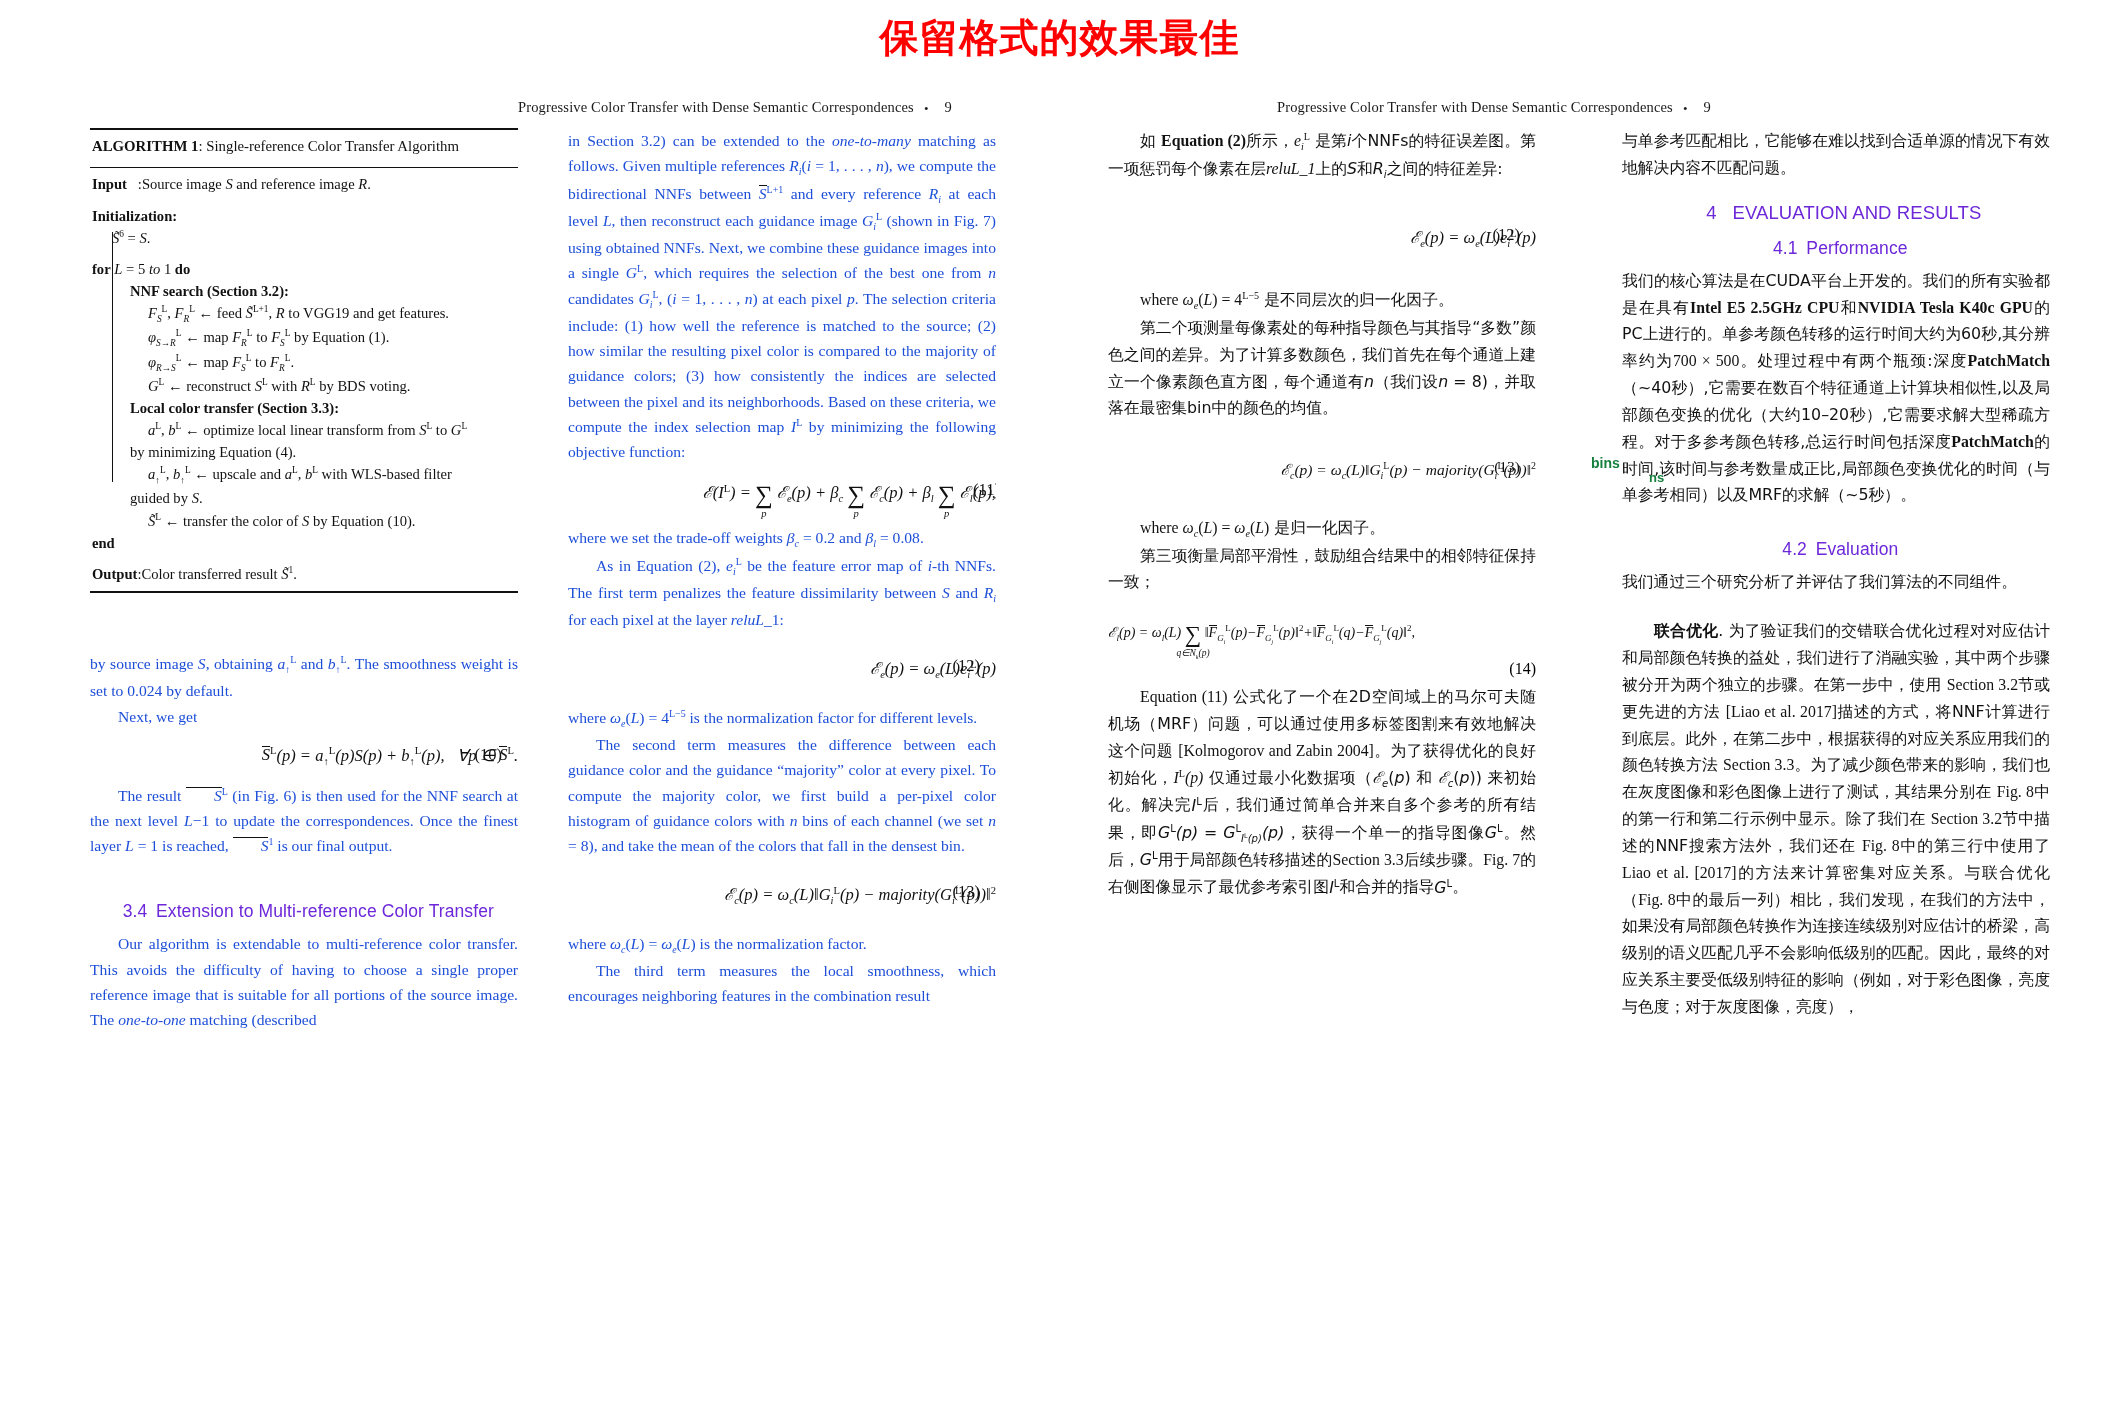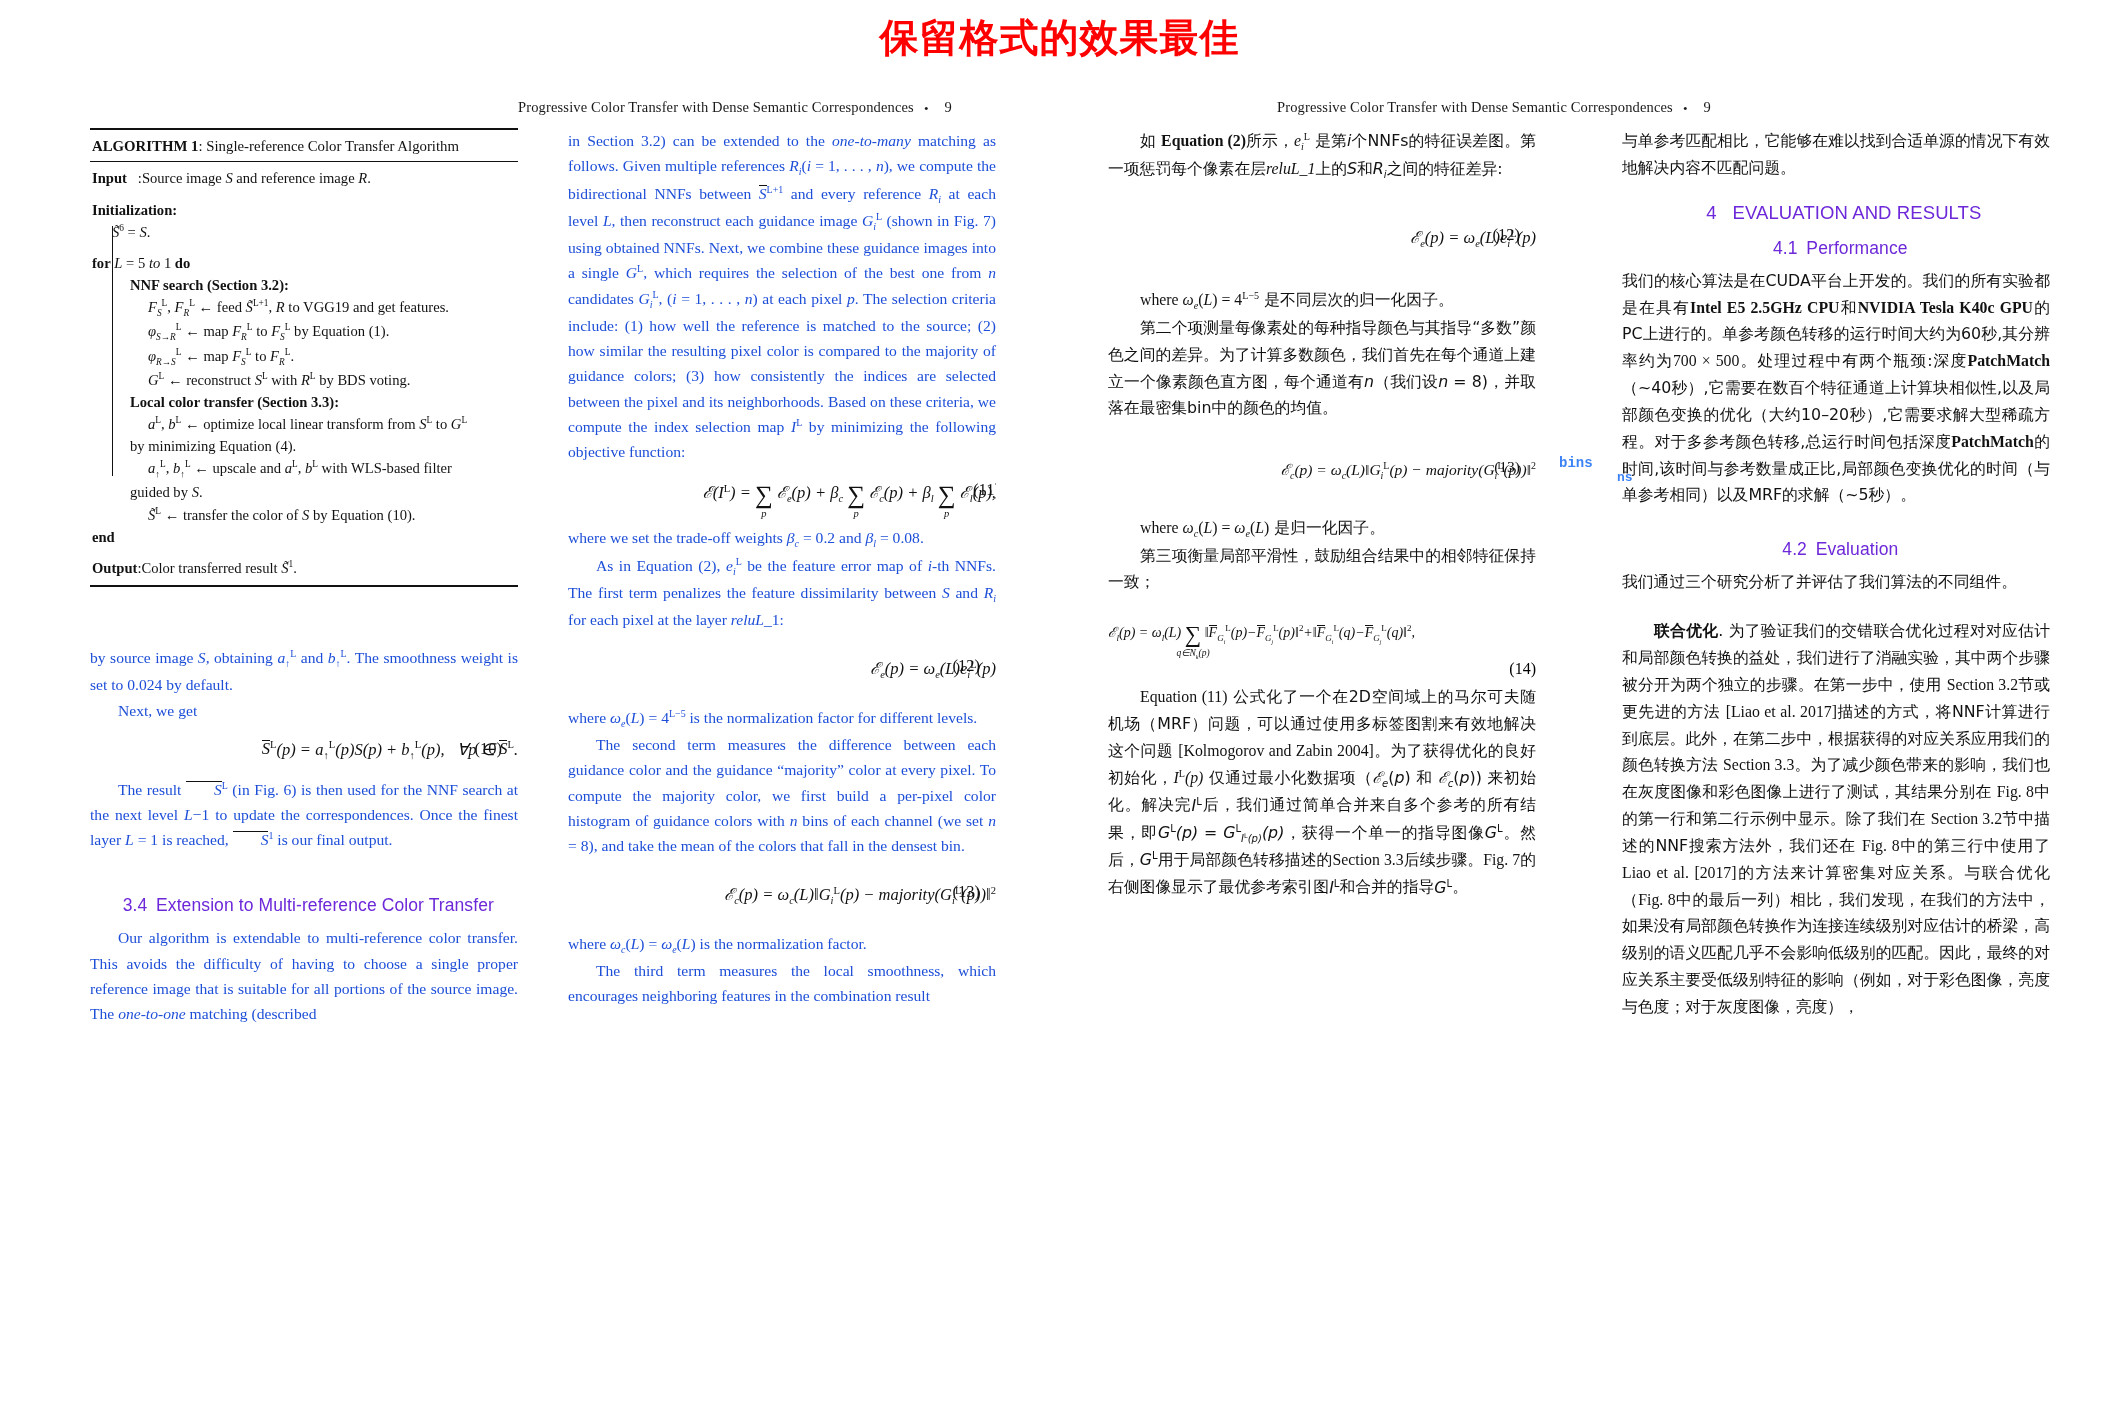--- a/index.html
+++ b/index.html
@@ -130,45 +130,46 @@
   .algo {
     border-top: 2.1px solid #111;
     border-bottom: 2.1px solid #111;
     padding: 0;
     font-family: "Liberation Serif", serif;
     font-size: 14.6px;
     color: #111;
     line-height: 1.52;
   }
   .algo-title {
-    padding: 5px 2px 4px 2px;
+    padding: 5px 2px 10px 2px;
     border-bottom: 1.1px solid #111;
     font-size: 14.8px;
   }
   .algo-title b { font-weight: bold; }
   .algo-body { padding: 5px 2px 6px 2px; position: relative; }
   .algo-line { white-space: nowrap; }
   .ind1 { padding-left: 20px; }
   .ind2 { padding-left: 38px; }
   .ind3 { padding-left: 56px; }
   .algo-rule {
     position: absolute;
     left: 22px;
     width: 1.2px;
     background: #111;
   }
   .sp3 { height: 9px; }
 
   
   .overflow-frag {
     position: absolute;
-    font-family: Liberation Mono, monospace;
+    font-family: Liberation Sans, sans-serif;
     font-size: 15.8px;
-    color: #3b82f6;
+    color: #15803d;
     white-space: nowrap;
+    margin-left: 32px;
   }
 </style>
 </head>
 <body>
 
 <div class="page">
 
   <div class="banner">保留格式的效果最佳</div>
 
   <div class="runhead" id="runhead-left">

